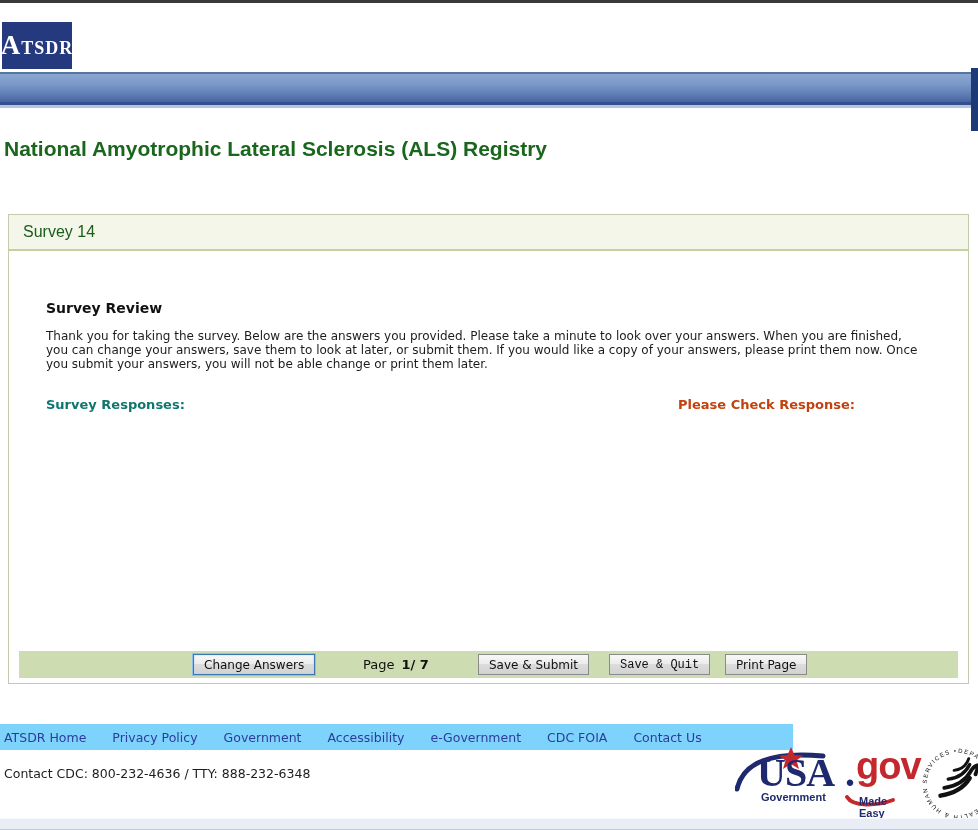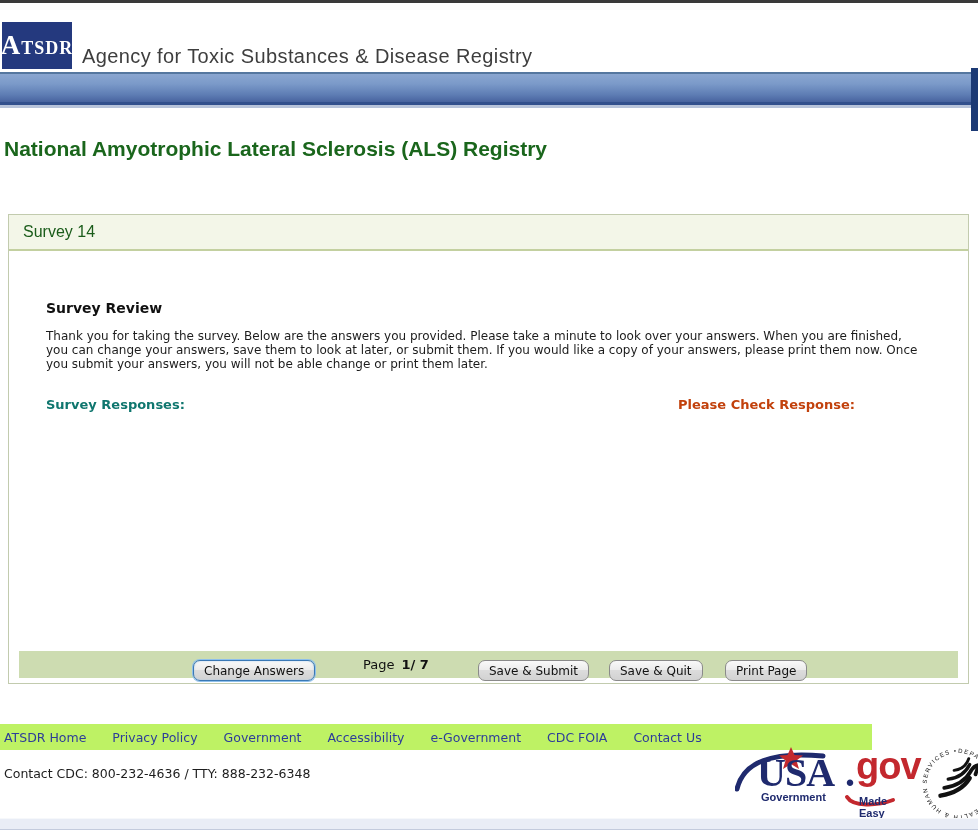--- a/index.html
+++ b/index.html
@@ -62,38 +62,38 @@
   }
   .check-label {
     position:absolute; left:669px; top:182px; color:#c2410c;
     font-size:13px; font-weight:bold;
   }
   .panel-actionbar {
     position:absolute; left:10px; top:436px; width:939px; height:27px;
     background:#cddcb1;
   }
   .btn {
-    position:absolute; top:9px; height:21px;
+    position:absolute; top:3px; height:21px;
     background:linear-gradient(#f9f9f9 0%, #ececec 45%, #dcdcdc 50%, #d2d2d2 100%);
-    border:1px solid #8a8a8a; border-radius:7px;
+    border:1px solid #8a8a8a; border-radius:0;
     font-family:"DejaVu Sans", sans-serif; font-size:12px; color:#111;
     padding:0 10px; cursor:pointer; white-space:nowrap;
   }
   .btn-focused {
     border:1px solid #3a78b5;
     box-shadow:0 0 0 1px #8fc0ea, inset 0 0 2px #aecfec;
   }
   .page-indicator {
     position:absolute; left:344px; top:6px; font-size:13px; color:#111;
   }
   .page-indicator .pnum { font-weight:bold; margin-left:7px; }
   
   .footer-links {
-    position:absolute; left:0; top:724px; width:872px; height:26px;
-    background:#bef264; display:flex; align-items:center; gap:26px;
+    position:absolute; left:0; top:724px; width:793px; height:26px;
+    background:#7dd3fc; display:flex; align-items:center; gap:26px;
     padding-left:4px; font-size:12.5px;
   }
   .footer-links a { color:#2d3c99; text-decoration:none; }
   .footer-address { position:absolute; left:4px; top:762px; font-size:12.5px; color:#1d1d1d; line-height:23px; }
   .bottom-strip {
     position:absolute; left:0; top:818px; width:978px; height:12px;
     background:#e9edf6; border-top:1px solid #f6f8fb; border-bottom:1px solid #c3cbdd; z-index:5;
   }
   
   .usagov { position:absolute; left:735px; top:747px; width:178px; height:68px; }
@@ -125,21 +125,20 @@
 <body>
 
 <div id="page">
 
   <div class="topbar"></div>
 
   <div class="masthead">
     <div class="atsdr-logo">
       <span><span class="big">A</span><span class="small">TSDR</span></span>
     </div>
-    <div class="agency-name">Agency for Toxic Substances &amp; Disease Registry</div>
   </div>
 
   <div class="bluebar"></div>
   <div class="bluebar-underline"></div>
   <div class="bluebar-endcap"></div>
 
   <h1 class="page-title">National Amyotrophic Lateral Sclerosis (ALS) Registry</h1>
 
   <div class="panel">
     <div class="panel-header">
@@ -150,21 +149,21 @@
     <div class="intro-text">Thank you for taking the survey. Below are the answers you provided. Please take a minute to look over your answers. When you are finished, you can change your answers, save them to look at later, or submit them. If you would like a copy of your answers, please print them now. Once you submit your answers, you will not be able change or print them later.</div>
     <div class="responses-label">Survey Responses:</div>
     <div class="check-label">Please Check Response:</div>
 
     <div class="panel-actionbar">
       <button class="btn btn-focused" style="left:174px;">Change Answers</button>
       <div class="page-indicator">
         <span>Page</span><span class="pnum">1/ 7</span>
       </div>
       <button class="btn" style="left:459px;">Save &amp; Submit</button>
-      <button class="btn" style="left:590px;">Save &amp; Quit</button>
+      <button class="btn" style="left:590px;font-family:Liberation Mono, monospace;">Save &amp; Quit</button>
       <button class="btn" style="left:706px;">Print Page</button>
     </div>
   </div>
 
   <div class="footer-links">
     <a href="#">ATSDR Home</a>
     <a href="#">Privacy Policy</a>
     <a href="#">Government</a>
     <a href="#">Accessibility</a>
     <a href="#">e-Government</a>

